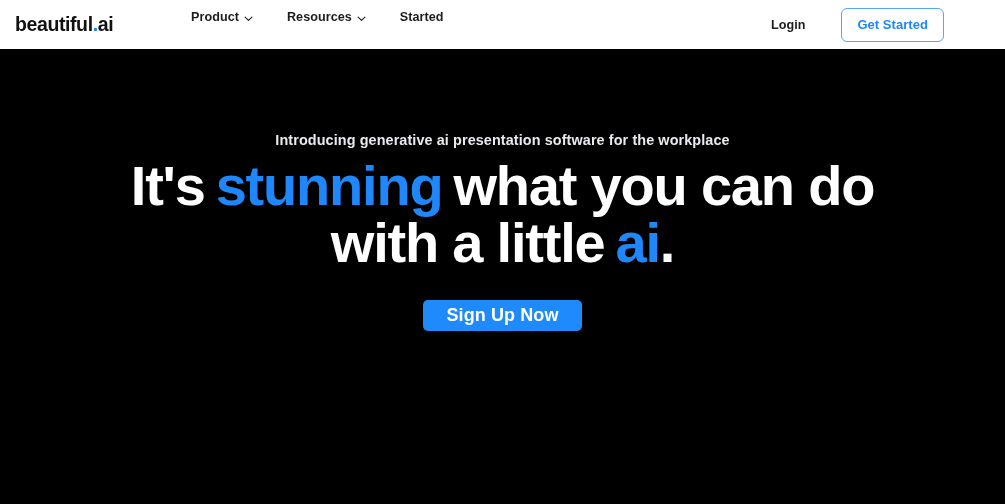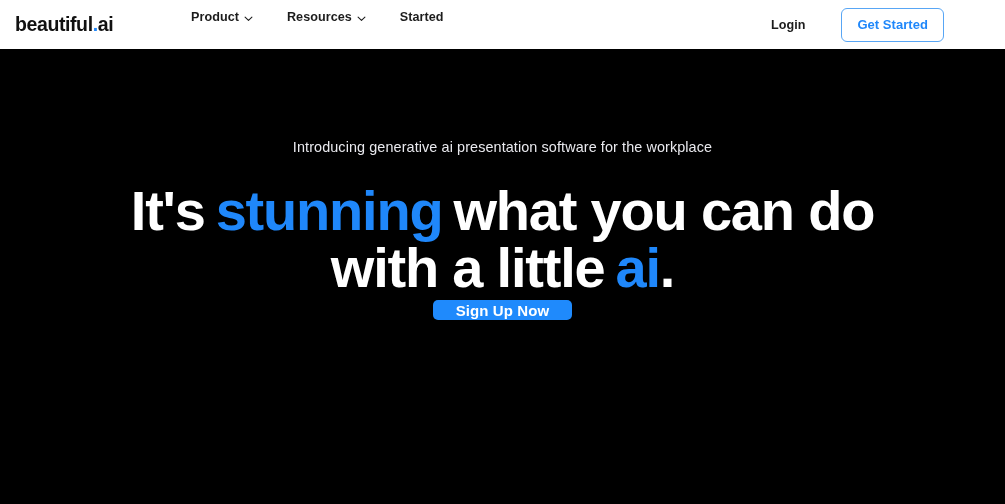--- a/index.html
+++ b/index.html
@@ -128,67 +128,66 @@
     top: 49px;
     left: 0;
     width: 1005px;
     height: 455px;
     background: #000000;
     text-align: center;
   }
 
   .hero-eyebrow {
     position: absolute;
-    top: 90px;
+    top: 83px;
     left: 0;
     width: 1005px;
     font-size: 14.4px;
-    font-weight: normal;
+    font-weight: bold;
     color: #e9e9ee;
     letter-spacing: 0.1px;
   }
 
   .hero-headline {
     position: absolute;
     top: 108px;
     left: 0;
     width: 1005px;
     color: #ffffff;
     font-size: 56px;
     font-weight: bold;
     line-height: 57px;
     letter-spacing: -1.2px;
     font-family: "Liberation Sans", sans-serif;
-    margin-top: 25px;
   }
 
   .hl-line { display: block; white-space: nowrap; }
   .hl-accent { color: #1f87fa; }
   .hl-spacer { display: inline-block; width: 11px; }
 
   .hero-cta-wrap {
     position: absolute;
     top: 251px;
     left: 0;
     width: 1005px;
     display: flex;
     justify-content: center;
   }
 
   .signup-btn {
     display: inline-flex;
     align-items: center;
     justify-content: center;
-    height: 20px;
+    height: 31px;
     padding: 0 23px;
     background: #1f8afc;
     color: #ffffff;
     border: none;
     border-radius: 5px;
-    font-size: 15px;
+    font-size: 18px;
     font-weight: bold;
     letter-spacing: 0.1px;
     cursor: pointer;
     font-family: "Liberation Sans", sans-serif;
   }
 </style>
 </head>
 <body>
 
 <div class="page">

